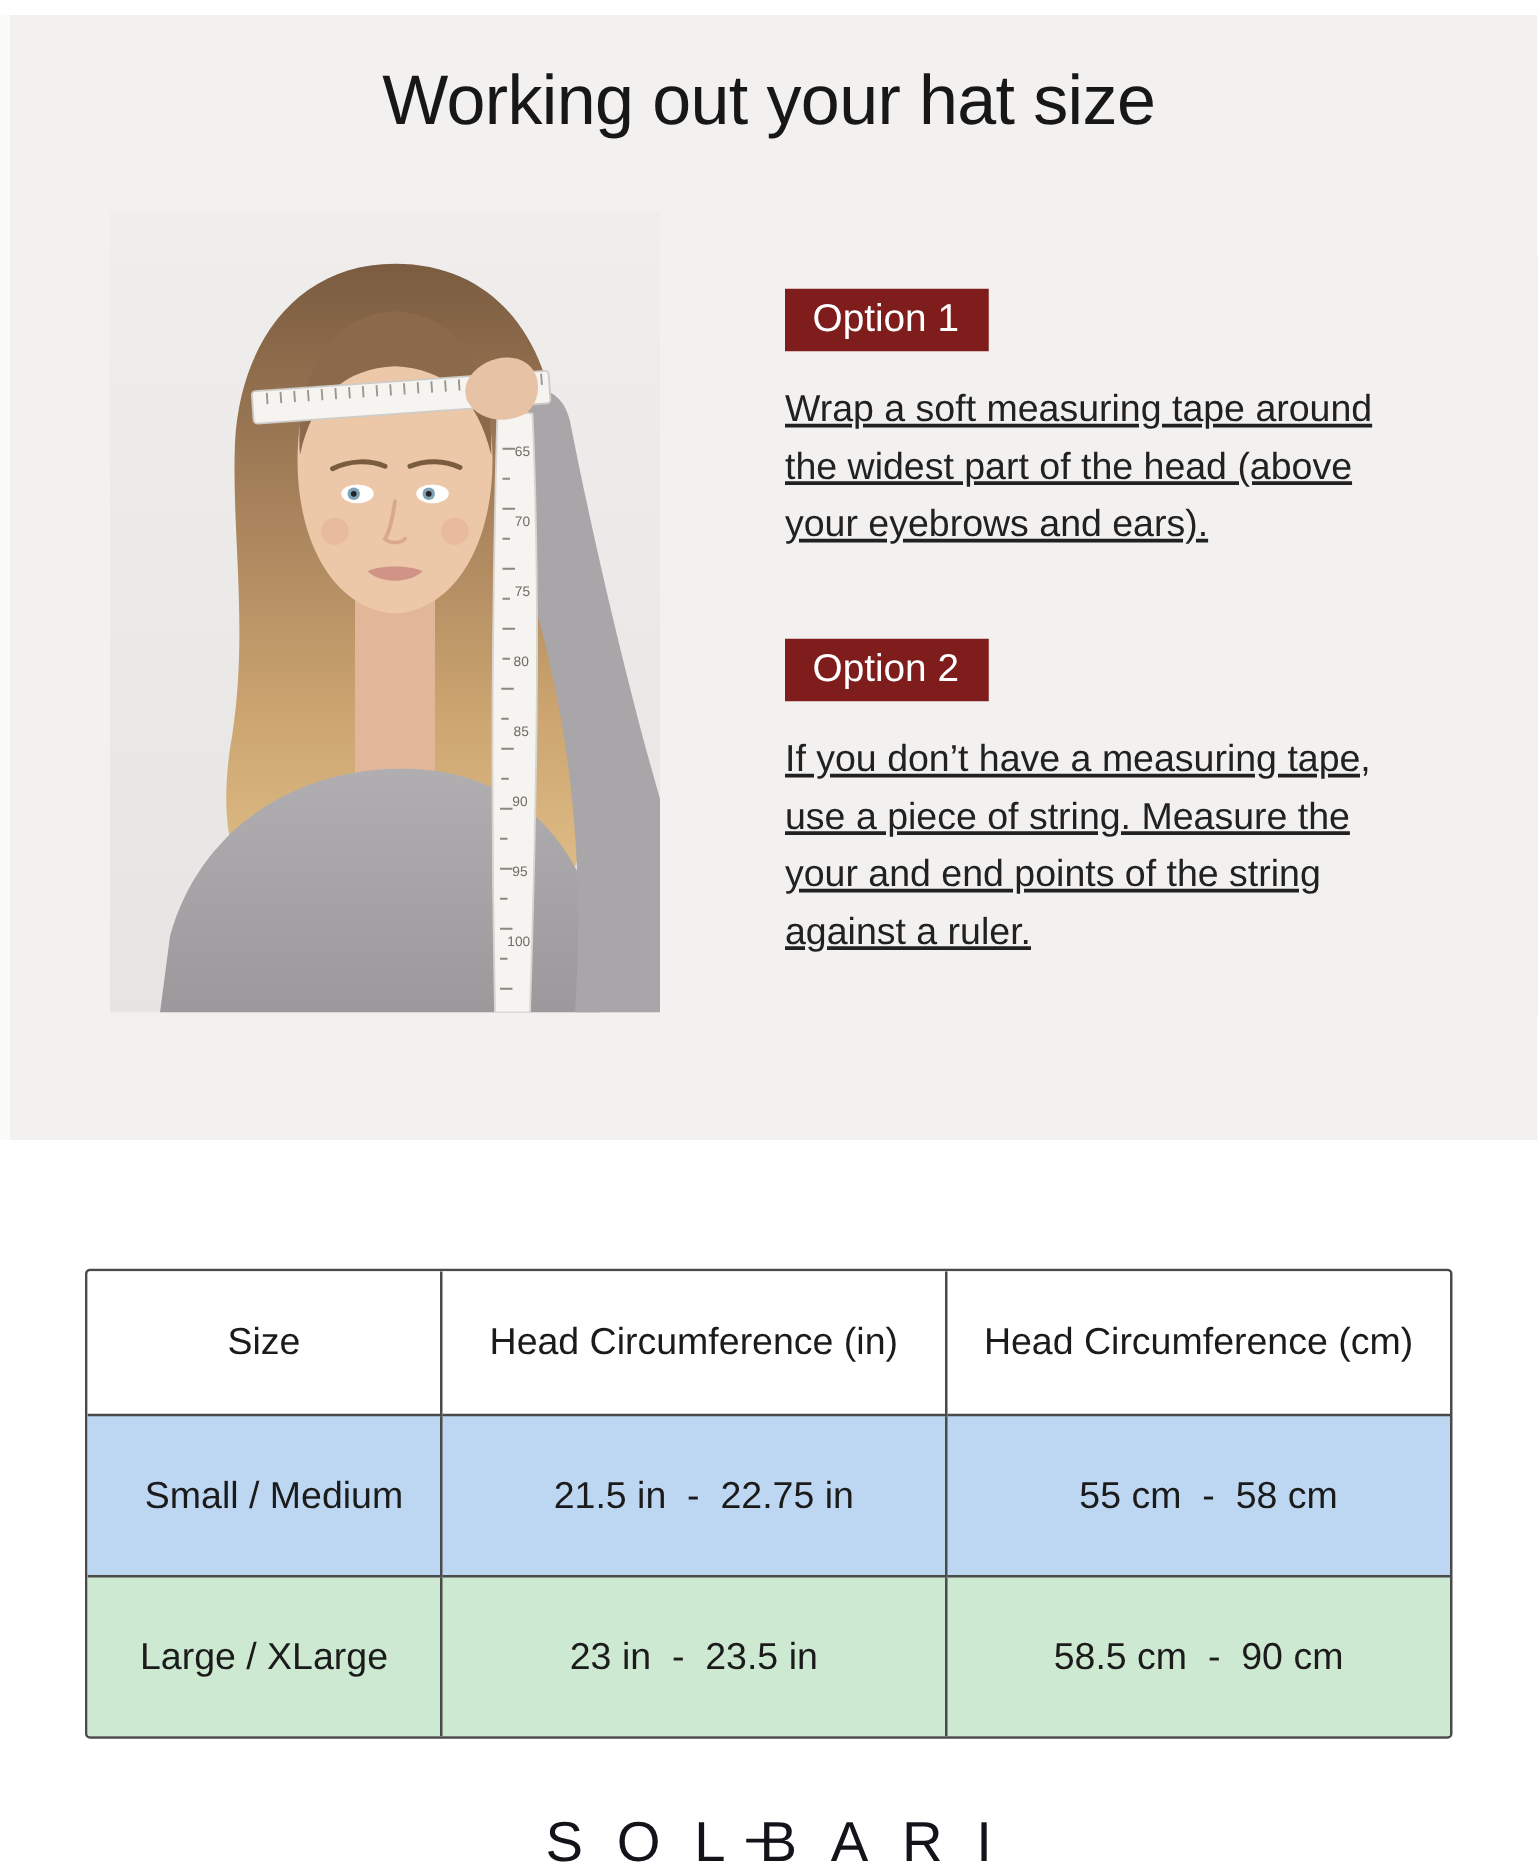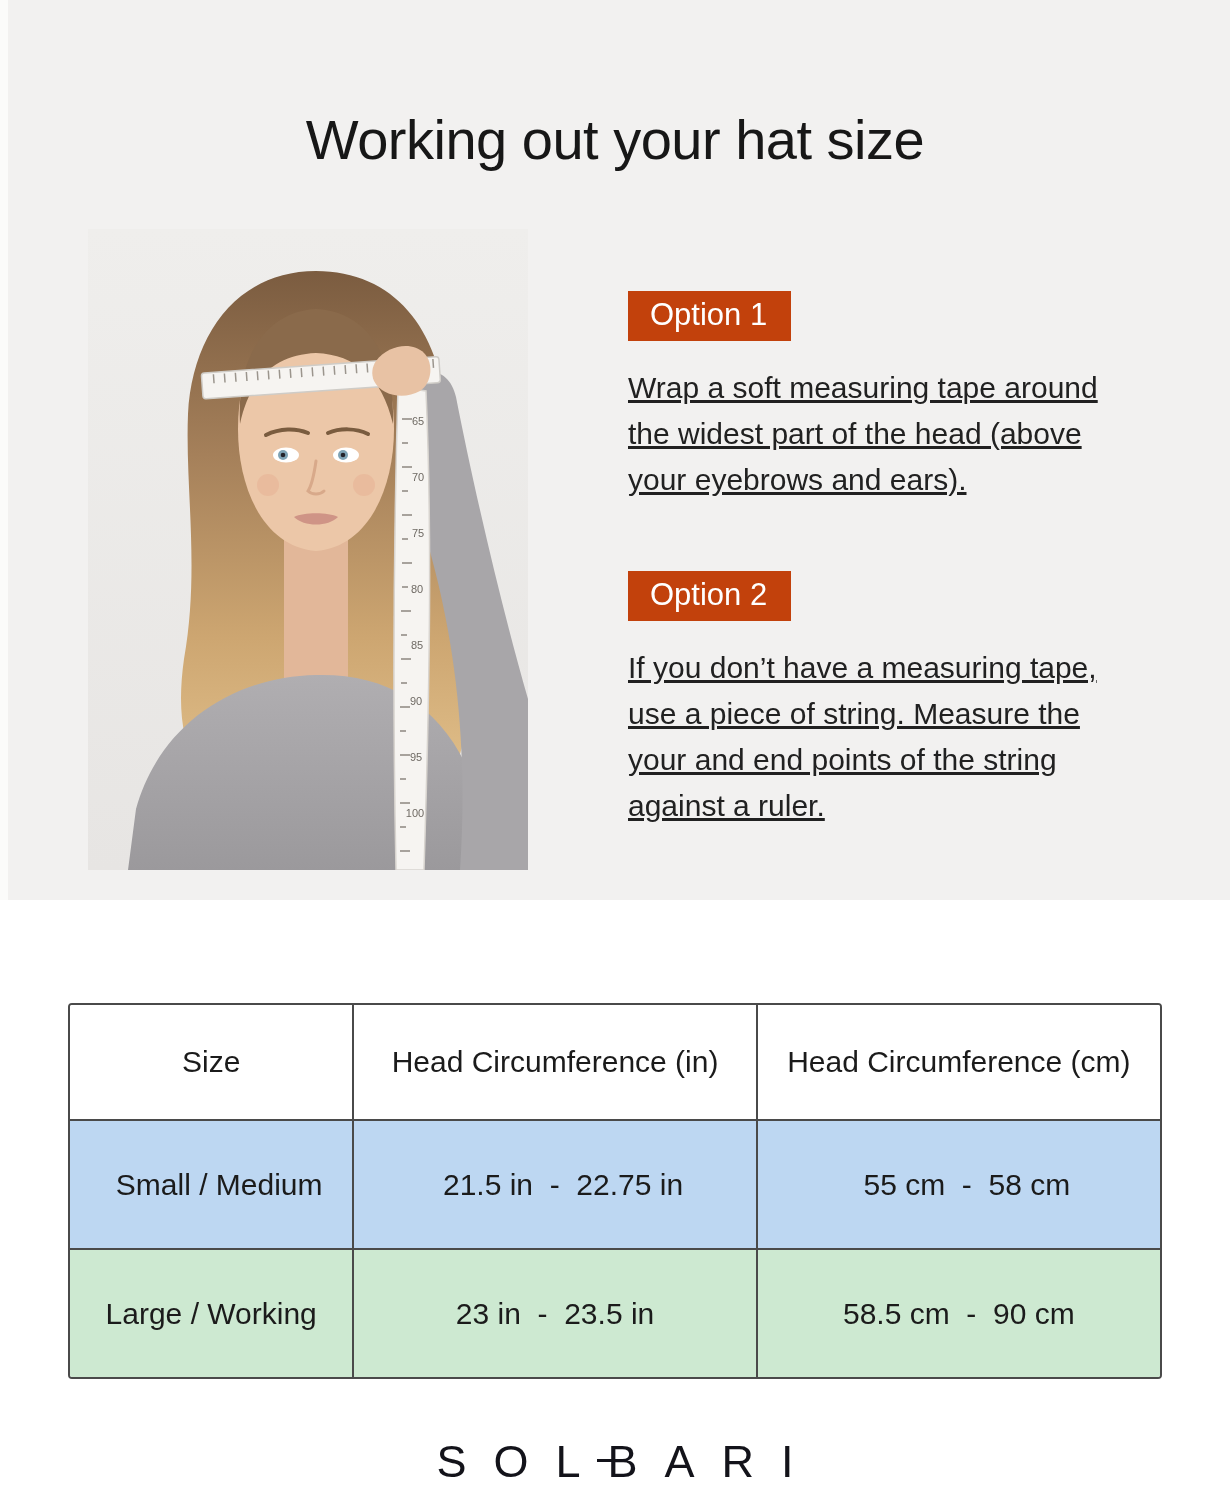--- a/index.html
+++ b/index.html
@@ -20,22 +20,22 @@
     height: 900px;
     background: #f2f1f0;
   }
   .hero-left-strip {
     position: absolute;
     left: 0; top: 0;
     width: 8px; height: 100%;
     background: #fbfbfa;
   }
   .page-title {
-    margin: 0;
-    padding-top: 108px;
+    margin: 12px;
+    padding-top: 36px;
     text-align: center;
     font-size: 56px;
     line-height: 64px;
     font-weight: 500;
     letter-spacing: -0.5px;
     color: #171717;
   }
   .hero-content {
     display: flex;
     margin-top: 57px;
@@ -49,21 +49,21 @@
   .photo-frame svg { display: block; width: 440px; height: 641px; }
 
   .options-col {
     margin-left: 100px;
     padding-top: 62px;
     width: 490px;
   }
   .option-block + .option-block { margin-top: 68px; }
   .option-badge {
     display: inline-block;
-    background: #c2410c;
+    background: #7f1d1d;
     color: #ffffff;
     font-size: 31px;
     line-height: 1;
     padding: 8px 24px 11px 22px;
   }
   .option-text {
     margin: 24px 0 0 0;
     font-size: 30px;
     line-height: 46px;
     color: #212121;
@@ -250,21 +250,21 @@
             <th class="col-cm">Head Circumference (cm)</th>
           </tr>
         </thead>
         <tbody>
           <tr class="row-small">
             <td>Small / Medium</td>
             <td>21.5 in  -  22.75 in</td>
             <td>55 cm  -  58 cm</td>
           </tr>
           <tr class="row-large">
-            <td>Large / Working</td>
+            <td>Large / XLarge</td>
             <td>23 in  -  23.5 in</td>
             <td>58.5 cm  -  90 cm</td>
           </tr>
         </tbody>
       </table>
     </div>
   </section>
 
   <footer>
     <div class="brand-logo">

